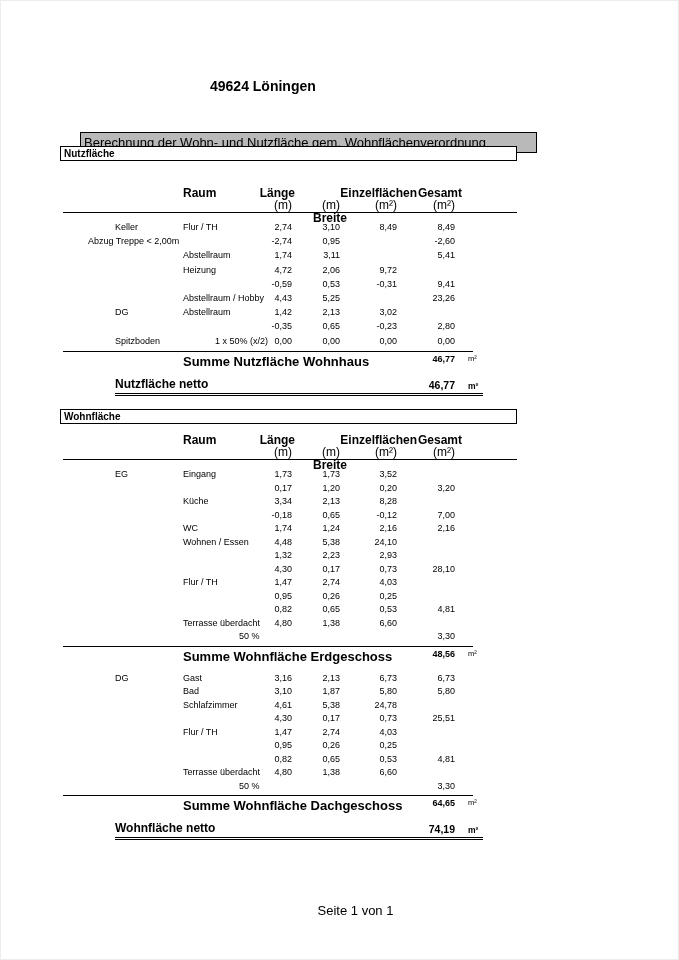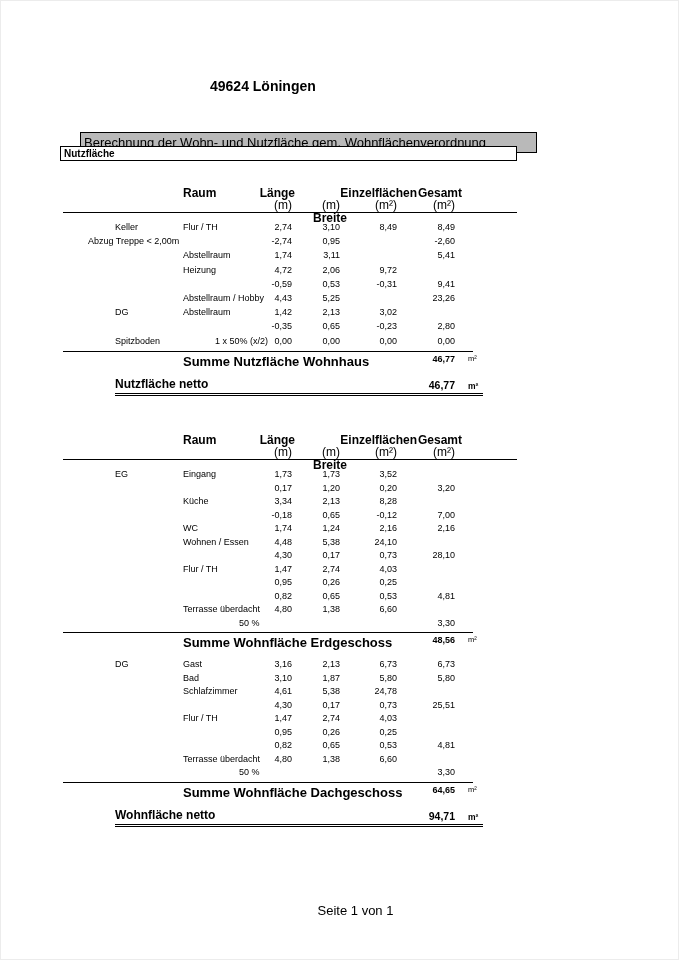--- a/index.html
+++ b/index.html
@@ -179,20 +179,21 @@
           <span class="cell unit">m²</span>
         </div>
       </div>
     <div class="netto">
       <span class="nlabel">Nutzfläche netto</span>
       <span class="nvalue">46,77</span>
       <span class="nunit">m²</span>
     </div>
   </div>
 
+  <div class="section-label label-wohn">Wohnfläche</div>
 
   <div class="table table-wohn">
     <div class="thead-row hr1">
       <span class="cell c1"></span>
       <span class="cell raum">Raum</span>
       <span class="cell laenge">Länge</span>
       <span class="cell breite">Breite</span>
       <span class="cell einzel">Einzelflächen</span>
       <span class="cell gesamt">Gesamt</span>
       <span class="cell unit"></span>
@@ -258,20 +259,29 @@
           <span class="cell raum">Wohnen / Essen</span>
           <span class="cell laenge">4,48</span>
           <span class="cell breite">5,38</span>
           <span class="cell einzel">24,10</span>
           <span class="cell gesamt"></span>
           <span class="cell unit"></span>
         </div>
         <div class="trow">
           <span class="cell c1"></span>
           <span class="cell raum"></span>
+          <span class="cell laenge">1,32</span>
+          <span class="cell breite">2,23</span>
+          <span class="cell einzel">2,93</span>
+          <span class="cell gesamt"></span>
+          <span class="cell unit"></span>
+        </div>
+        <div class="trow">
+          <span class="cell c1"></span>
+          <span class="cell raum"></span>
           <span class="cell laenge">4,30</span>
           <span class="cell breite">0,17</span>
           <span class="cell einzel">0,73</span>
           <span class="cell gesamt">28,10</span>
           <span class="cell unit"></span>
         </div>
         <div class="trow">
           <span class="cell c1"></span>
           <span class="cell raum">Flur / TH</span>
           <span class="cell laenge">1,47</span>
@@ -406,20 +416,20 @@
         </div>
         <div class="sumline"></div>
         <div class="trow summe">
           <span class="cell slabel">Summe Wohnfläche Dachgeschoss</span>
           <span class="cell gesamt sval">64,65</span>
           <span class="cell unit">m²</span>
         </div>
       </div>
     <div class="netto">
       <span class="nlabel">Wohnfläche netto</span>
-      <span class="nvalue">94,71</span>
+      <span class="nvalue">74,19</span>
       <span class="nunit">m²</span>
     </div>
   </div>
 
   <div class="footer">Seite 1 von 1</div>
 
 </div>
 
 </body></html>

